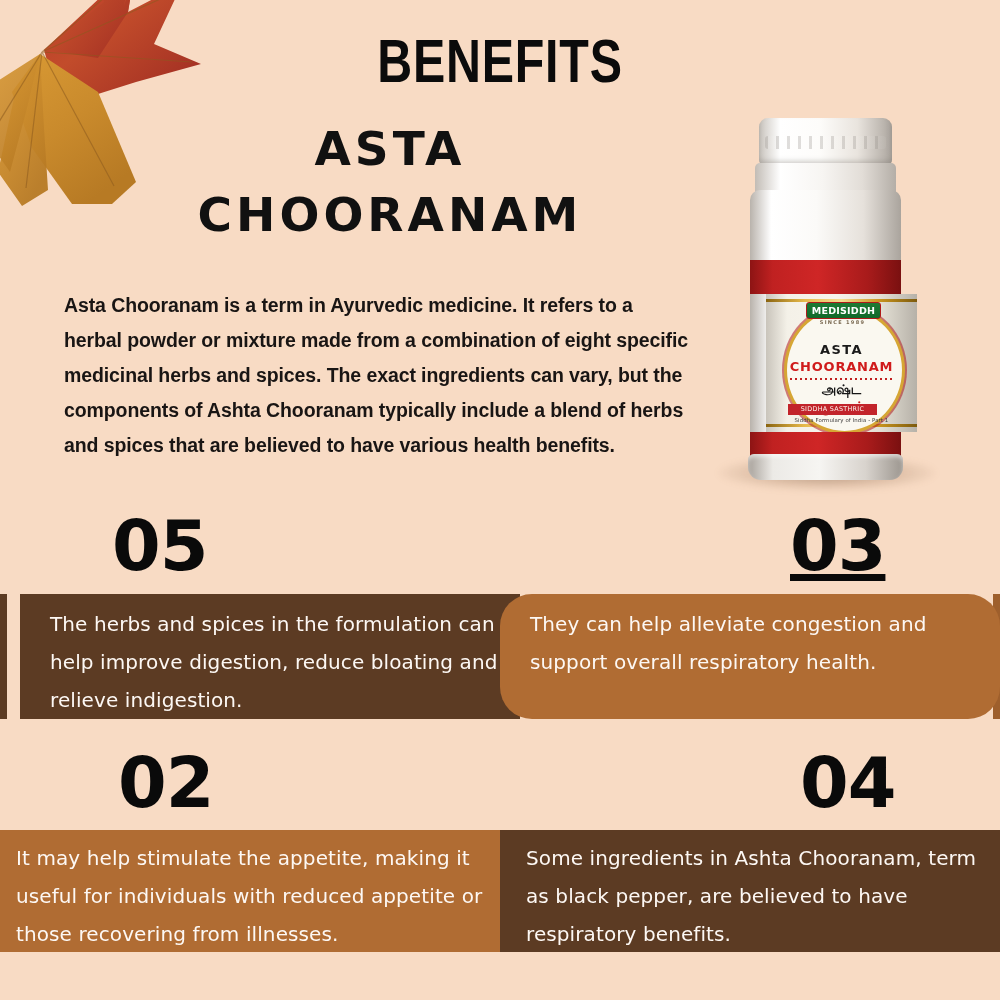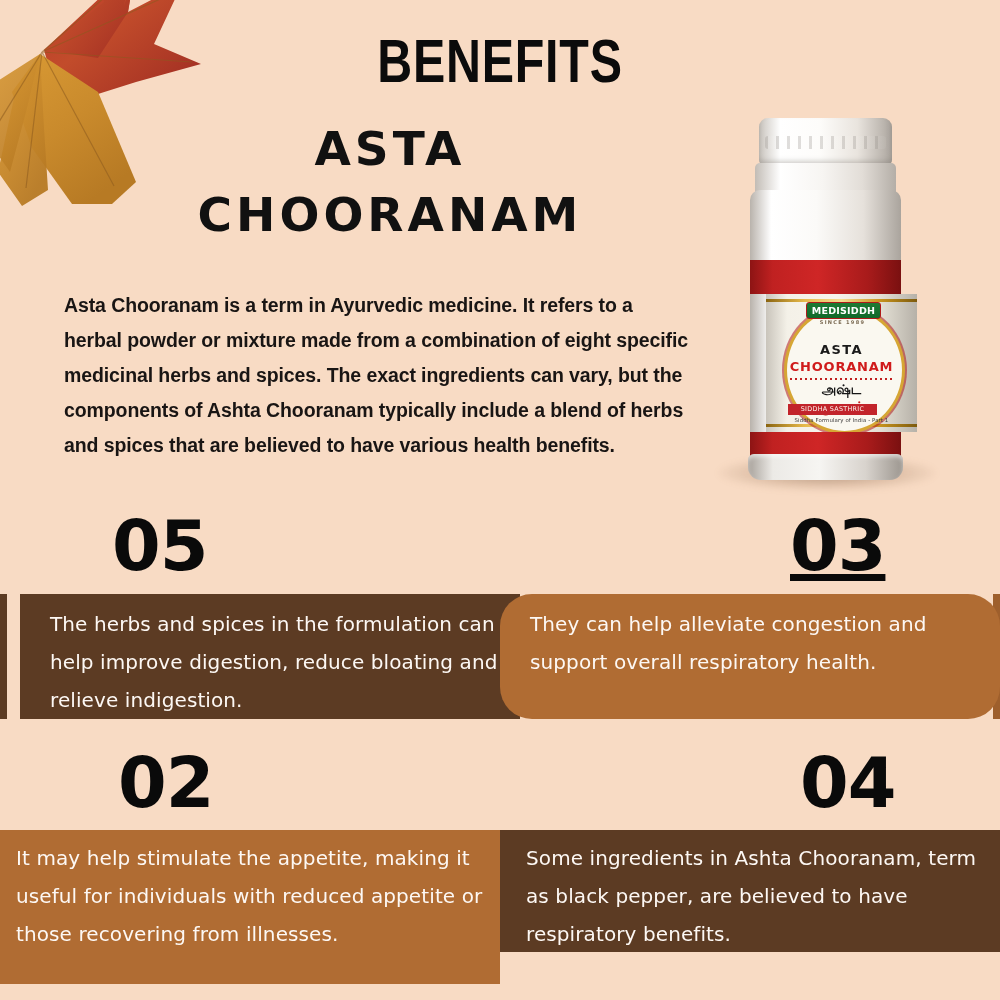--- a/index.html
+++ b/index.html
@@ -308,21 +308,21 @@
     padding: 11px 8px 0 30px;
     margin-left: 20px;
   }
   .band-03 {
     left: 500px; top: 594px; width: 500px; height: 125px;
     background: #b06c33;
     padding: 11px 8px 0 30px;
     border-radius: 32px;
   }
   .band-02 {
-    left: 0; top: 830px; width: 500px; height: 154px;
+    left: 0; top: 830px; width: 500px; height: 122px;
     background: #b06c33;
     padding: 9px 8px 0 16px;
   }
   .band-04 {
     left: 500px; top: 830px; width: 500px; height: 122px;
     background: #5c3b23;
     padding: 9px 8px 0 26px;
   }
   .edge {
     position: absolute;

